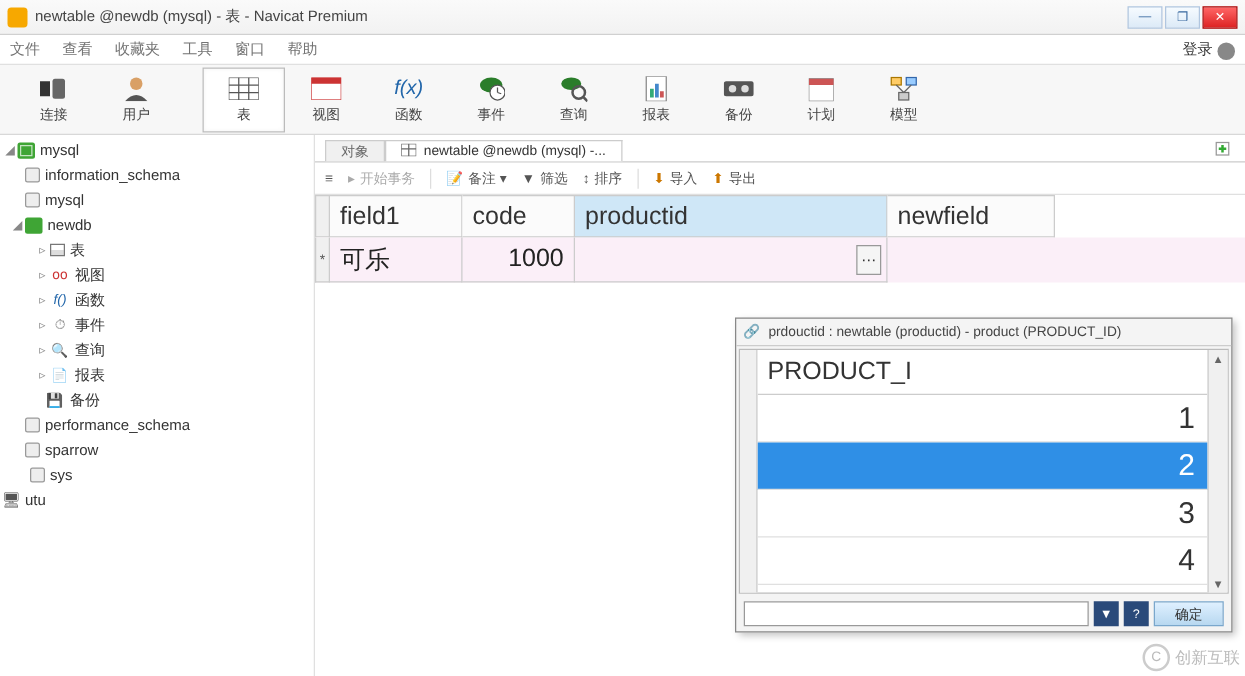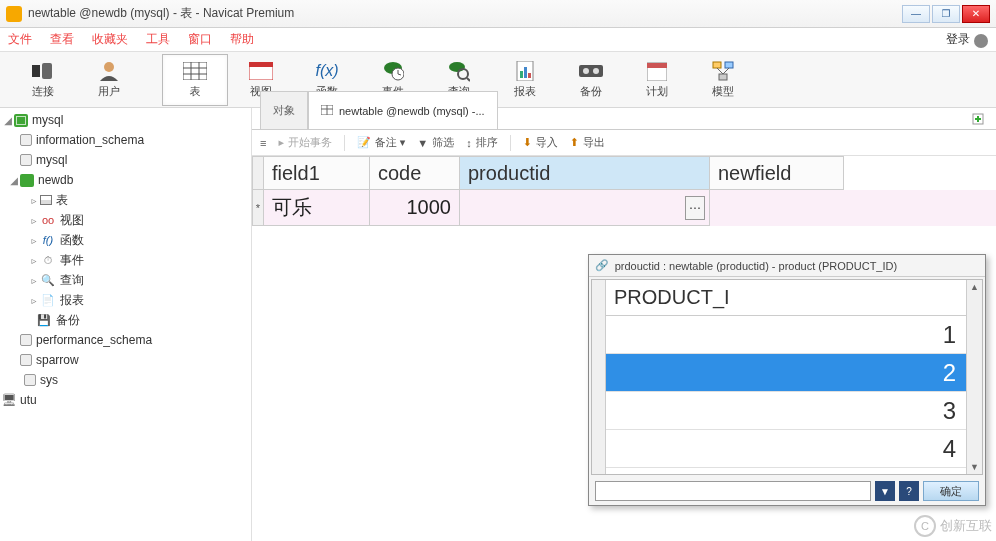--- a/index.html
+++ b/index.html
@@ -6,21 +6,21 @@
 body { width: 996px; height: 541px; background: #fff; overflow: hidden; position: relative; font-size: 12px; color: #333; }
 
 .titlebar { height: 28px; background: linear-gradient(#fafafa,#f2f2f2); border-bottom: 1px solid #d0d0d0; display: flex; align-items: center; padding: 12px 6px; }
 .titlebar .app-icon { width: 16px; height: 16px; background: #f7a800; border-radius: 3px; margin-right: 6px; }
 .titlebar .title { flex: 1; font-size: 12px; color: #444; }
 .winbtns { display: flex; gap: 2px; }
 .winbtn { width: 28px; height: 18px; border: 1px solid #b0c6e0; background: linear-gradient(#f6fbff,#dceaf7); display: flex; align-items: center; justify-content: center; font-size: 10px; color: #3a6aa0; }
 .winbtn.close { background: linear-gradient(#f66,#d22); border-color: #a00; color: #fff; }
 
 .menubar { height: 24px; display: flex; align-items: center; padding: 0 8px; border-bottom: 1px solid #e0e0e0; gap: 18px; }
-.menubar .menu-item { font-size: 12px; color: #ef4444; cursor: default; }
+.menubar .menu-item { font-size: 12px; color: #737373; cursor: default; }
 .menubar .right { margin-left: auto; display: flex; align-items: flex-end; gap: 4px; }
 .menubar .user-icon { width: 14px; height: 14px; border-radius: 50%; background: #888; }
 
 .toolbar { height: 56px; background: #f7f7f7; border-bottom: 1px solid #d8d8d8; display: flex; align-items: center; padding: 0 10px; gap: 0; }
 .tool-btn { width: 66px; height: 52px; display: flex; flex-direction: column; align-items: center; justify-content: center; gap: 2px; border: 1px solid transparent; }
 .tool-btn.active { background: #fff; border: 1px solid #bbb; box-shadow: inset 0 0 4px rgba(0,0,0,.05); }
 .tool-ico { width: 28px; height: 22px; display: flex; align-items: center; justify-content: center; }
 .tool-lbl { font-size: 11px; color: #444; }
 
 .workspace { display: flex; height: calc(541px - 28px - 24px - 56px); }
@@ -37,21 +37,21 @@
 .ic.table{ width:12px;height:10px;border:1px solid #777;background:linear-gradient(#fff 50%,#ddd 50%);}
 .ic.view{ color:#c33; font-size:11px;}
 .ic.func{ color:#26a; font-style:italic; font-size:11px;}
 .ic.event{ color:#888; font-size:11px;}
 .ic.query{ color:#888; font-size:11px;}
 .ic.report{ color:#888; font-size:11px;}
 .ic.backup{ color:#888; font-size:11px;}
 
 .main { flex: 1; display: flex; flex-direction: column; position: relative; }
 .tabstrip { height: 22px; border-bottom: 1px solid #ccc; display: flex; align-items: flex-end; padding-left: 8px; gap: 0; }
-.tab { height: 38px; border: 1px solid #ccc; border-bottom: none; padding: 0 12px; display: flex; align-items: center; gap: 6px; font-size: 11px; background: #f0f0f0; color: #666; }
+.tab { height: 17px; border: 1px solid #ccc; border-bottom: none; padding: 0 12px; display: flex; align-items: center; gap: 6px; font-size: 11px; background: #f0f0f0; color: #666; }
 .tab.active { background: #fff; color: #333; }
 .tab .tab-ico { width: 12px; height: 12px; }
 .tabstrip .tab-add { margin-left: auto; margin-right: 8px; width: 20px; height: 20px; display:flex;align-items:center;justify-content:center; color:#3a3; font-weight:bold; }
 
 .subtoolbar { height: 26px; border-bottom: 1px solid #e0e0e0; display: flex; align-items:center; padding: 0 8px; gap: 12px; font-size: 11px; color:#555; }
 .subtoolbar .sep{width:1px;height:16px;background:#ddd;}
 .subtoolbar .sbtn{display:flex;align-items:center;gap:4px;}
 .subtoolbar .sbtn.disabled{color:#aaa;}
 
 .grid { flex:1; position:relative; }

